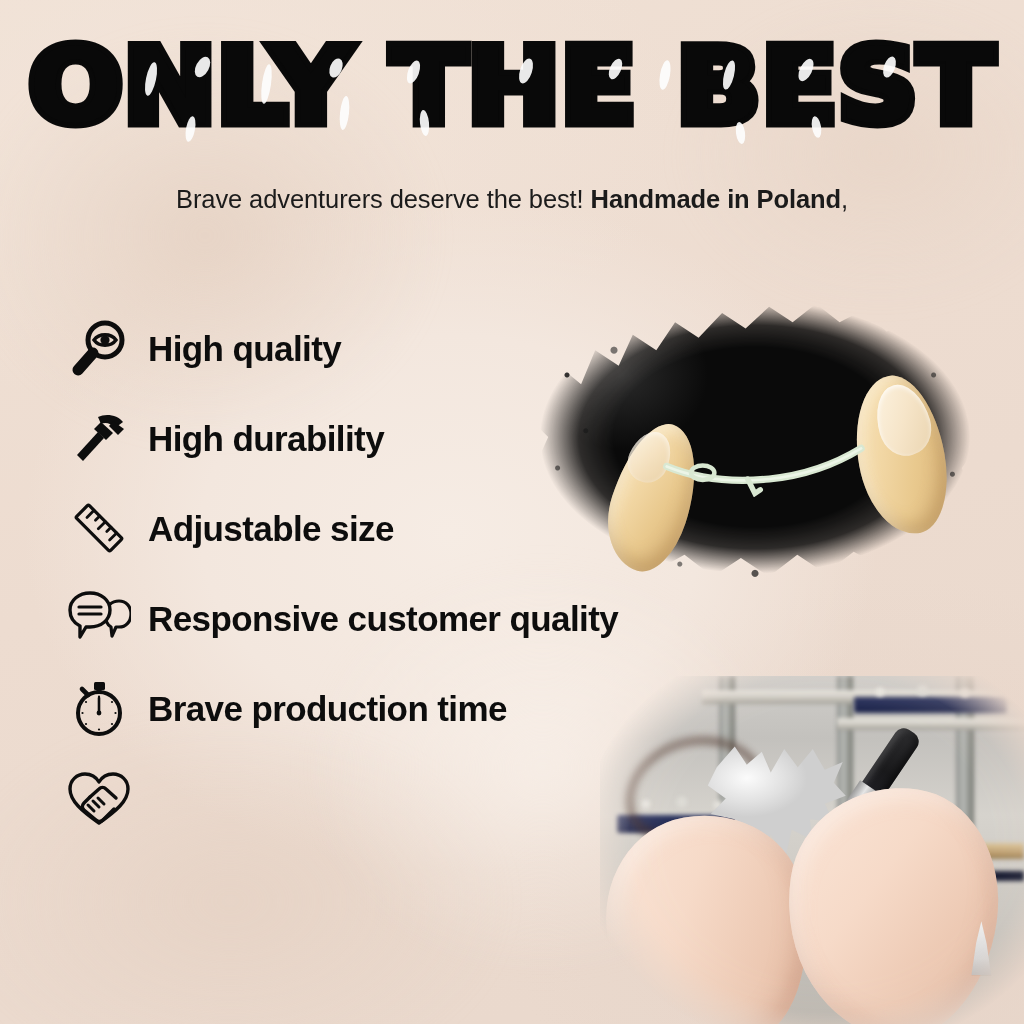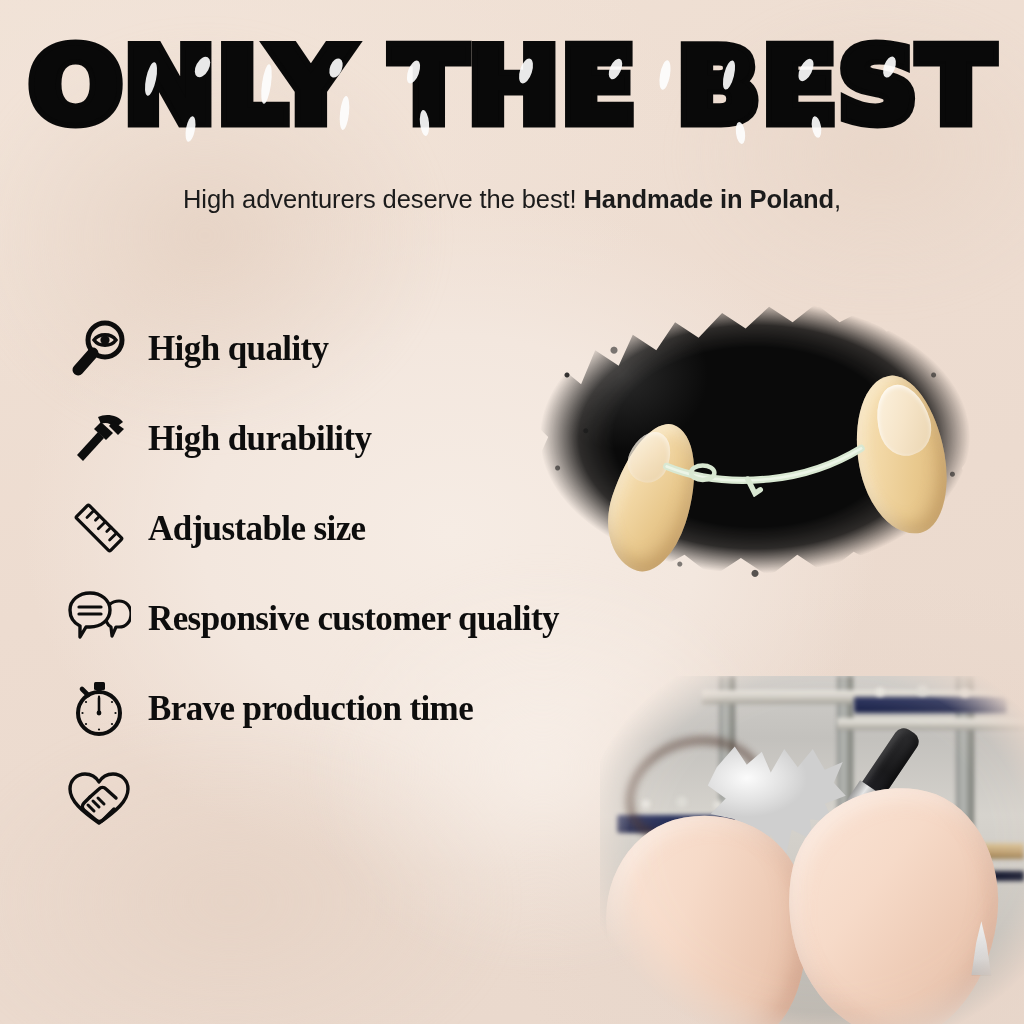--- a/index.html
+++ b/index.html
@@ -115,21 +115,21 @@
   .feature-icon {
     width: 74px;
     min-width: 74px;
     height: 74px;
     display: flex;
     align-items: center;
     justify-content: center;
   }
   .feature-icon svg { display: block; }
   .feature-label {
-    font-family: Liberation Serif, serif;
+    font-family: Liberation Sans, sans-serif;
     font-weight: 700;
     font-size: 35px;
     line-height: 1;
     letter-spacing: -0.6px;
     color: #0d0d0d;
     white-space: nowrap;
     margin-left: 12px;
   }
 
   
@@ -381,21 +381,21 @@
   <div class="gloss" style="left:520px; top:58px; width:12px; height:26px; transform:rotate(18deg);"></div>
   <div class="gloss" style="left:610px; top:58px; width:11px; height:22px; transform:rotate(24deg);"></div>
   <div class="gloss" style="left:660px; top:60px; width:10px; height:30px; transform:rotate(10deg);"></div>
   <div class="gloss" style="left:724px; top:60px; width:10px; height:30px; transform:rotate(14deg);"></div>
   <div class="gloss" style="left:736px; top:122px; width:9px; height:22px; transform:rotate(-8deg);"></div>
   <div class="gloss" style="left:800px; top:58px; width:12px; height:24px; transform:rotate(26deg);"></div>
   <div class="gloss" style="left:812px; top:116px; width:9px; height:22px; transform:rotate(-10deg);"></div>
   <div class="gloss" style="left:884px; top:56px; width:11px; height:22px; transform:rotate(20deg);"></div>
 
   <div class="subtitle">
-    <span>High adventurers deserve the best! </span><b>Handmade in Poland</b><span>,</span><br>
+    <span>Brave adventurers deserve the best! </span><b>Handmade in Poland</b><span>,</span><br>
   </div>
 
   <div class="features">
 
     <div class="feature-row">
       <div class="feature-icon">
         <svg width="62" height="62" viewBox="0 0 62 62" aria-hidden="true">
           <circle cx="37" cy="23" r="17" fill="none" stroke="#0d0d0d" stroke-width="5"></circle>
           <path d="M25 36 L10 53" stroke="#0d0d0d" stroke-width="11" stroke-linecap="round"></path>
           <path d="M26 23 C31 16, 43 16, 48 23 C43 30, 31 30, 26 23 Z" fill="none" stroke="#0d0d0d" stroke-width="3.4"></path>

